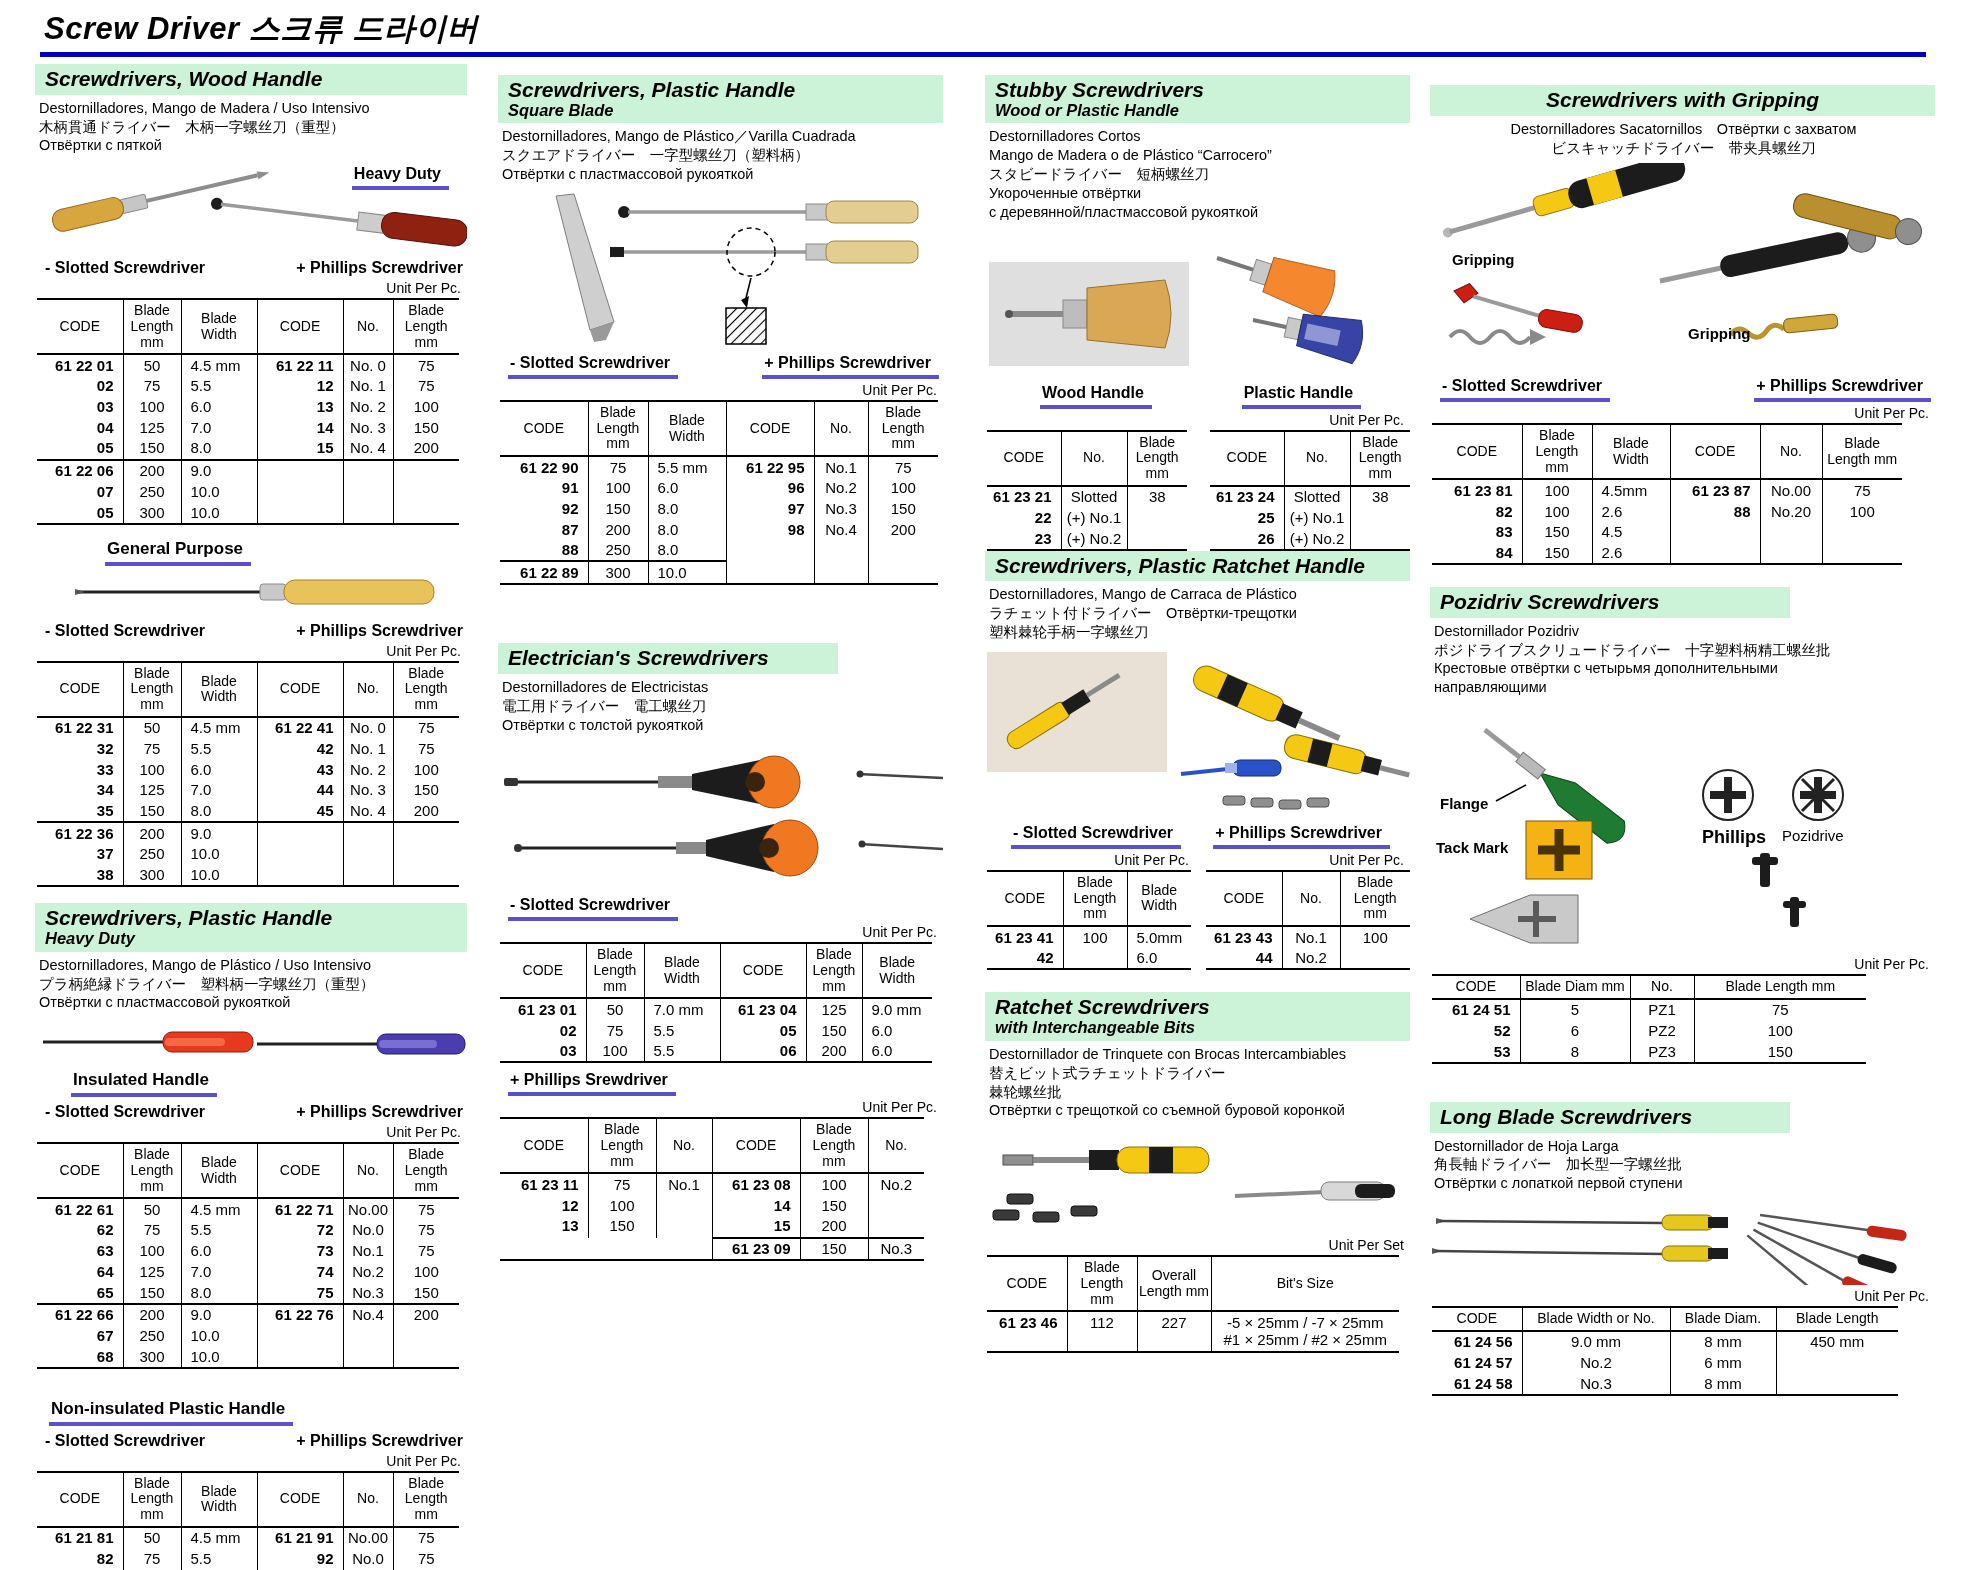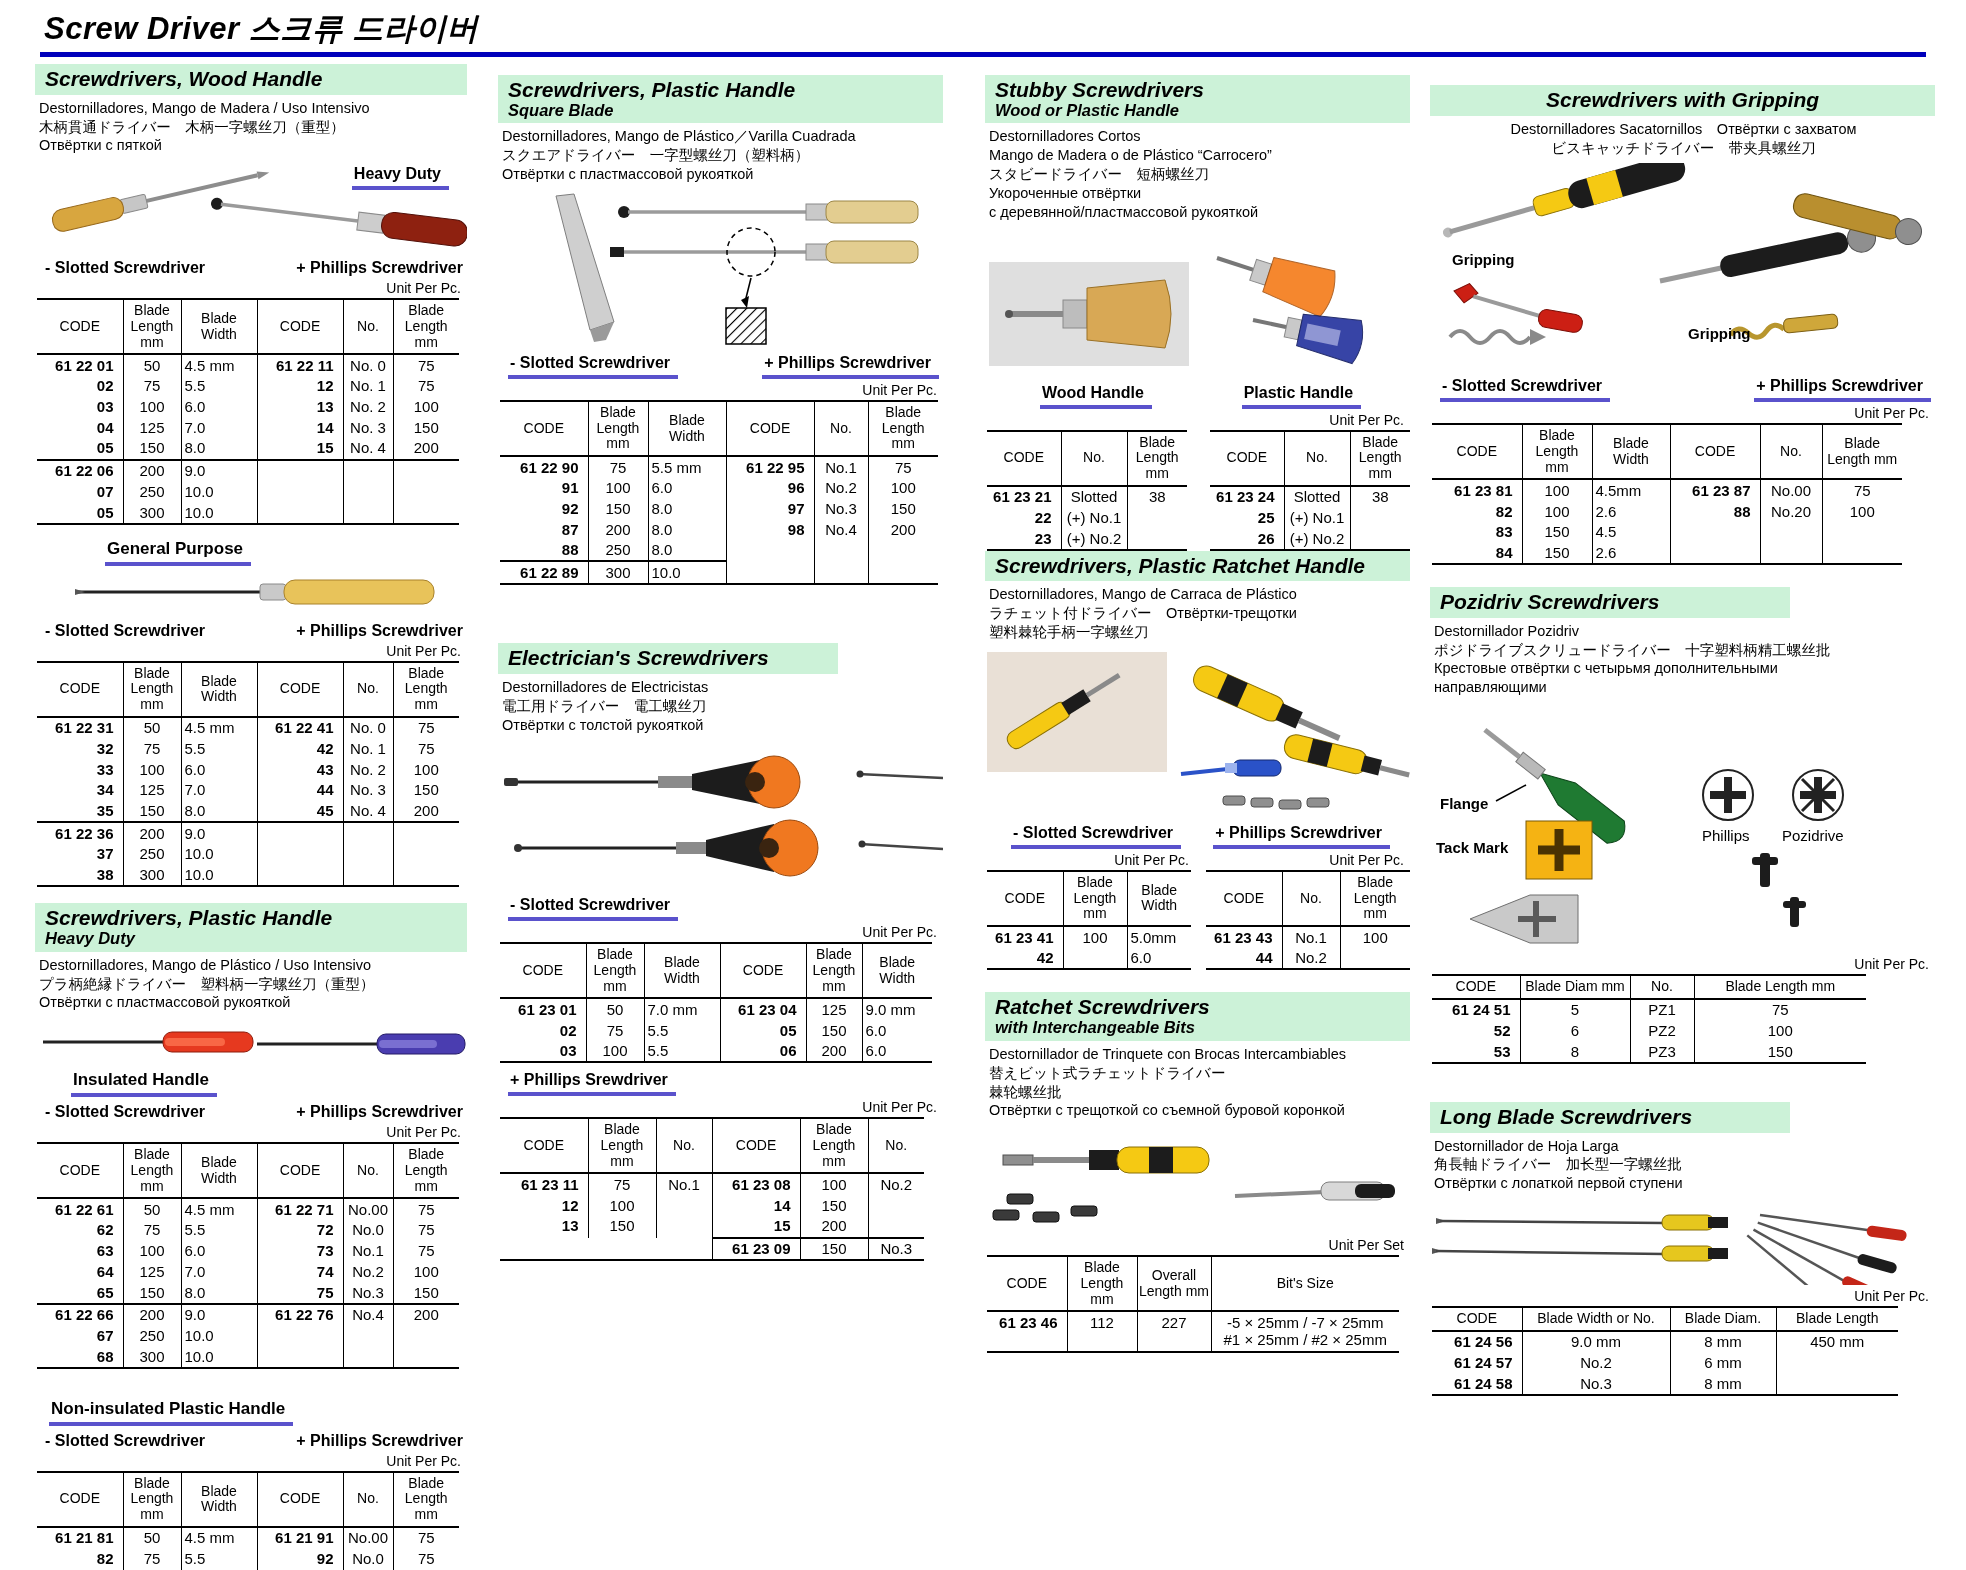--- a/index.html
+++ b/index.html
@@ -16,21 +16,21 @@
   .lrow{display:flex;justify-content:space-between;align-items:flex-end;margin:6px 4px 0 10px}
   .lrow.centered{justify-content:space-around}
   .unit{font-size:14px;text-align:right;margin:3px 6px 2px 0}
   .imgbox{position:relative;width:100%}
   .imgbox svg{display:block}
   table{border-collapse:collapse;table-layout:fixed;border-top:2.5px solid #000;border-bottom:2.5px solid #000;margin-left:2px}
   th{font-weight:normal;font-size:14px;line-height:1.12;padding:3px 1px;border-bottom:2px solid #000;text-align:center;vertical-align:middle}
   td{font-size:15px;line-height:1.18;padding:1.5px 3px;text-align:center;vertical-align:top;white-space:pre-line}
   th+th,td+td{border-left:1.5px solid #000}
   td.code{text-align:right;font-weight:bold;padding-right:9px}
-  td.left{text-align:left;padding-left:3px}
+  td.left{text-align:left;padding-left:9px}
   td.sep{border-top:2px solid #000}
   td.void{border:none !important}
   .side{display:flex;justify-content:space-between}
   .floatlabel{position:absolute;font-weight:bold;font-size:15px}
 </style>
 </head>
 <body>
 
 <div class="page-title">Screw Driver 스크류 드라이버</div>
 <div class="title-rule"></div>
@@ -1112,21 +1112,21 @@
         </g>
       <g transform="translate(330,150)" fill="#1c1c1c">
         <rect x="0" y="0" width="10" height="34" rx="3"></rect>
         <rect x="-8" y="4" width="26" height="8" rx="3"></rect>
         <rect x="30" y="44" width="9" height="30" rx="3"></rect>
         <rect x="23" y="48" width="23" height="7" rx="3"></rect>
       </g>
     </svg>
     <span class="floatlabel" style="left:10px;top:92px;font-size:15px">Flange</span>
     <span class="floatlabel" style="left:6px;top:136px;font-size:15px">Tack Mark</span>
-    <span class="floatlabel" style="left:272px;top:124px;font-size:15px;font-weight:normal">Phillips</span>
+    <span class="floatlabel" style="left:272px;top:124px;font-size:18px;font-weight:bold">Phillips</span>
     <span class="floatlabel" style="left:352px;top:124px;font-size:15px;font-weight:normal">Pozidrive</span>
   </div>
   <div class="unit">Unit Per Pc.</div>
   <table>
       <colgroup>
         <col style="width: 88px;">
         <col style="width: 110px;">
         <col style="width: 64px;">
         <col style="width: 172px;">
       </colgroup>

